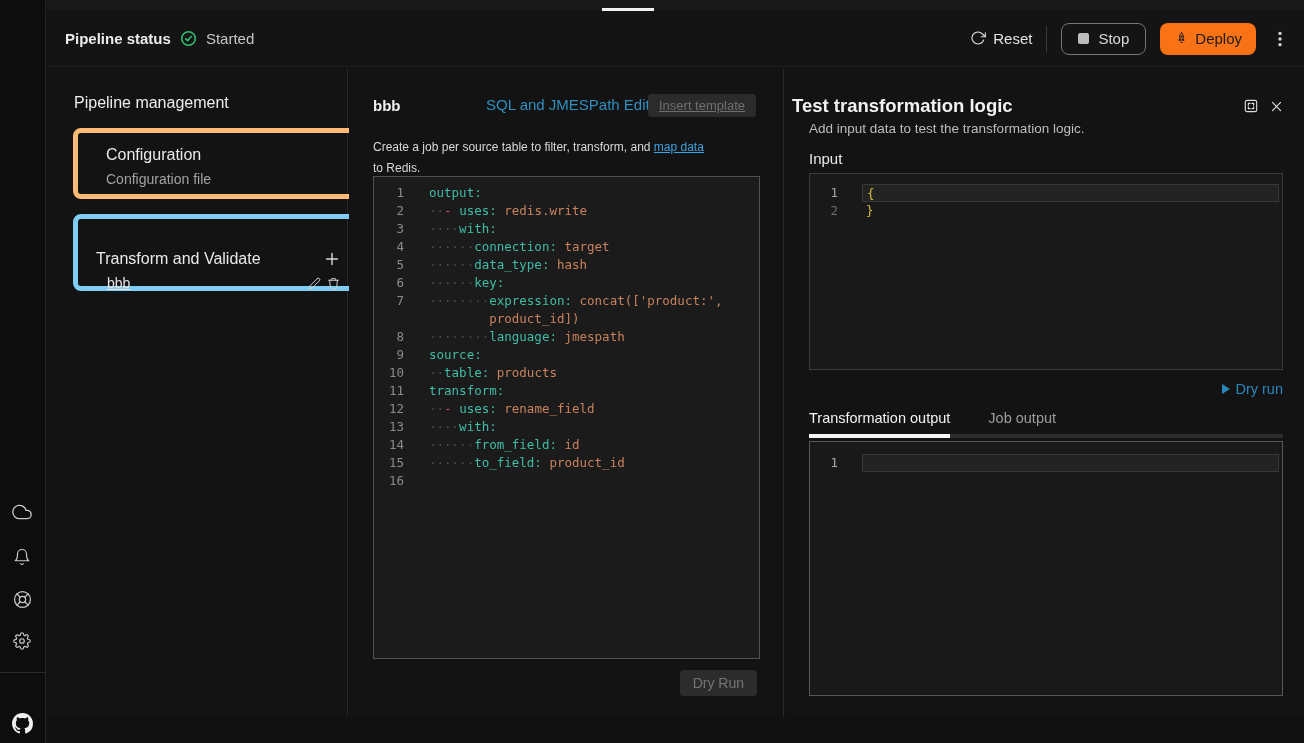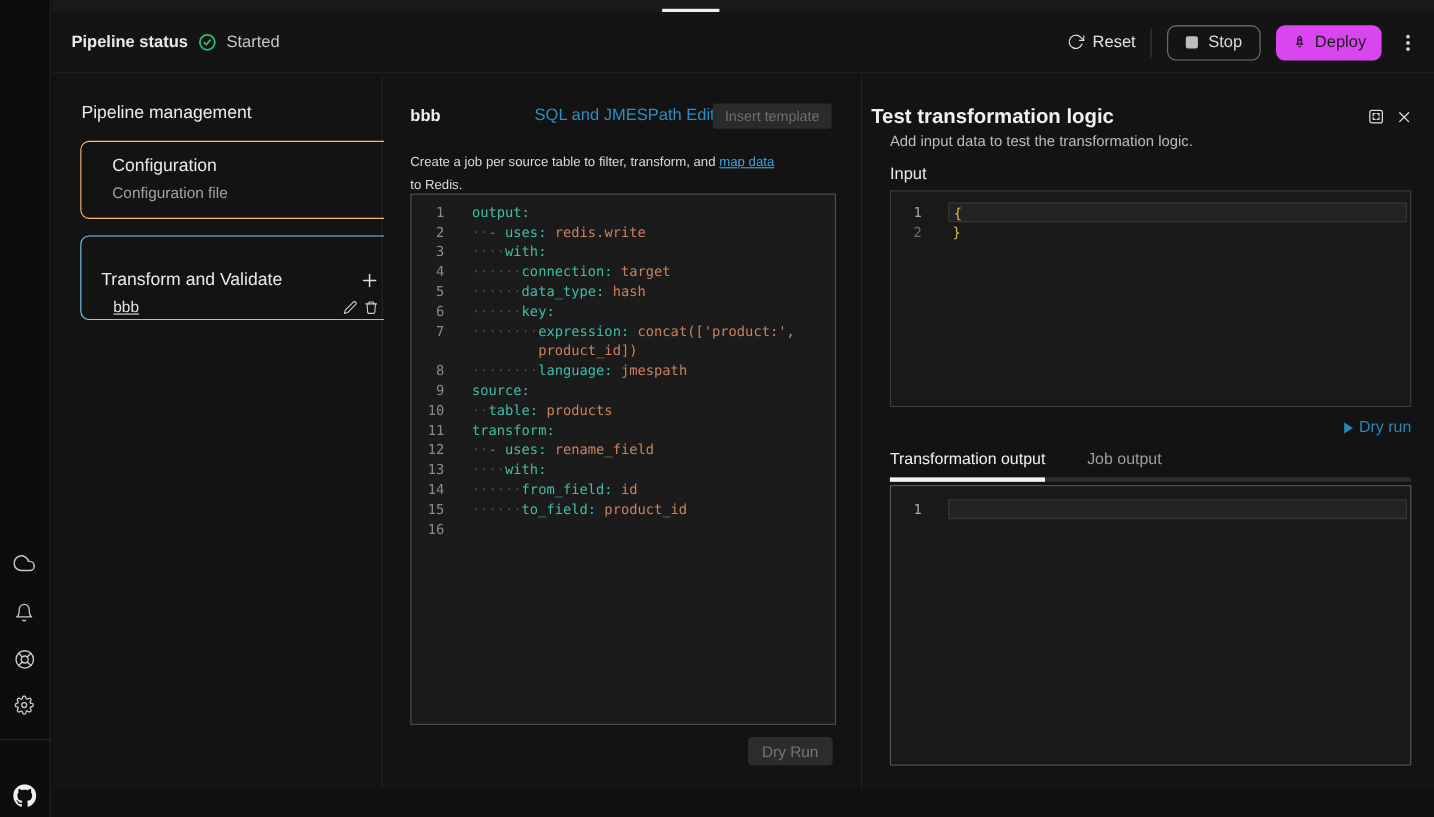--- a/index.html
+++ b/index.html
@@ -23,44 +23,44 @@
   .status-left { display:flex; align-items:flex-start; gap:9px; }
   .status-title { font-size:15px; font-weight:700; color:#ebebeb; }
   .status-value { font-size:15px; color:#c6c6c6; }
   .status-right { display:flex; align-items:center; gap:14px; }
   .reset-btn { display:flex; align-items:flex-start; gap:7px; color:#e3e3e3; font-size:15px; cursor:pointer; }
   .vdiv { width:1px; height:26px; background:#3a3a3a; }
   .stop-btn { display:flex; align-items:center; gap:9px; height:32px; padding:0 16px; border:1px solid #757575; border-radius:8px;
     background:transparent; color:#dadada; font-size:15px; cursor:pointer; font-family:inherit; }
   .stop-square { width:11px; height:11px; background:#bdbdbd; border-radius:2px; }
   .deploy-btn { display:flex; align-items:center; gap:6px; height:32px; padding:0 14px; border:none; border-radius:8px;
-    background:#d946ef; color:#1c1c1c; font-size:15px; font-weight:500; cursor:pointer; font-family:inherit; }
+    background:#f97316; color:#1c1c1c; font-size:15px; font-weight:500; cursor:pointer; font-family:inherit; }
   .kebab { width:20px; height:22px; display:flex; align-items:center; justify-content:center; color:#d6d6d6; cursor:pointer; }
   
   .panel-left  { position:absolute; left:47px;  top:68px; width:301px; height:649px; background:#131313; border-right:1px solid #272727; }
   .panel-mid   { position:absolute; left:349px; top:68px; width:435px; height:649px; background:#131313; border-right:1px solid #272727; }
   .panel-right { position:absolute; left:785px; top:68px; width:519px; height:649px; background:#131313; }
   
   .pm-title { position:absolute; left:27px; top:26px; font-size:16px; font-weight:500; color:#ececec; }
-  .card { position:absolute; left:26px; width:288px; border:1px solid #fdba74; border-radius:8px; cursor:pointer; background:transparent; }
+  .card { position:absolute; left:26px; width:288px; border:5px solid #fdba74; border-radius:8px; cursor:pointer; background:transparent; }
   .card-config { top:60px; height:71px; padding:12px 16px 0 28px; }
   .card-transform { top:146px; height:77px; padding:30px 16px 0 18px; border-color:#7dcdf4; }
   .card-title { font-size:16px; color:#eaeaea; line-height:20px; }
   .card-sub { margin-top:6px; font-size:14px; color:#a2a2a2; line-height:17px; }
   .crow { display:flex; align-items:center; justify-content:space-between; }
   .crow2 { margin-top:6px; display:flex; align-items:center; justify-content:space-between; }
   .job-link { margin-left:11px; font-size:14px; color:#e3e3e3; text-decoration:underline; cursor:pointer; }
   .mini-icons { display:flex; align-items:center; gap:6px; color:#cfcfcf; }
   .plus-ic { color:#d9d9d9; cursor:pointer; display:flex; }
   .mini-icons span { cursor:pointer; display:flex; }
   
   .mid-name { position:absolute; left:24px; top:29px; font-size:15px; font-weight:700; color:#f0f0f0; }
   .mid-link { position:absolute; left:137px; top:28px; font-size:15px; color:#2e8fc0; cursor:pointer; }
   .tmpl-btn { position:absolute; right:27px; top:26px; height:23px; padding:0 11px; background:#2b2b2b; color:#6f6f6f;
-    border:none; border-radius:3px; font-size:13px; font-family:inherit; }
+    border:none; border-radius:3px; font-size:13px; font-family:inherit;text-decoration:underline; }
   .mid-desc { position:absolute; left:24px; top:69px; font-size:12px; line-height:21px; color:#d9d9d9; }
   .mid-desc .lnk { color:#3ba4e0; text-decoration:underline; cursor:pointer; }
   .editor { font-family:"DejaVu Sans Mono", monospace; font-size:12.5px; background:#1b1b1b; overflow:hidden; }
   .code-editor { position:absolute; left:24px; top:108px; width:387px; height:483px; border:1px solid #505050; padding-top:7px; cursor:text; }
   .cl { display:flex; height:18px; line-height:18px; }
   .code-editor .ln { width:30px; flex-shrink:0; text-align:right; color:#8b8b8b; }
   .ct { white-space:pre; }
   .code-editor .ct { margin-left:25px; }
   .sg-k { color:#3fbda6; }
   .sg-v { color:#c9825d; }

